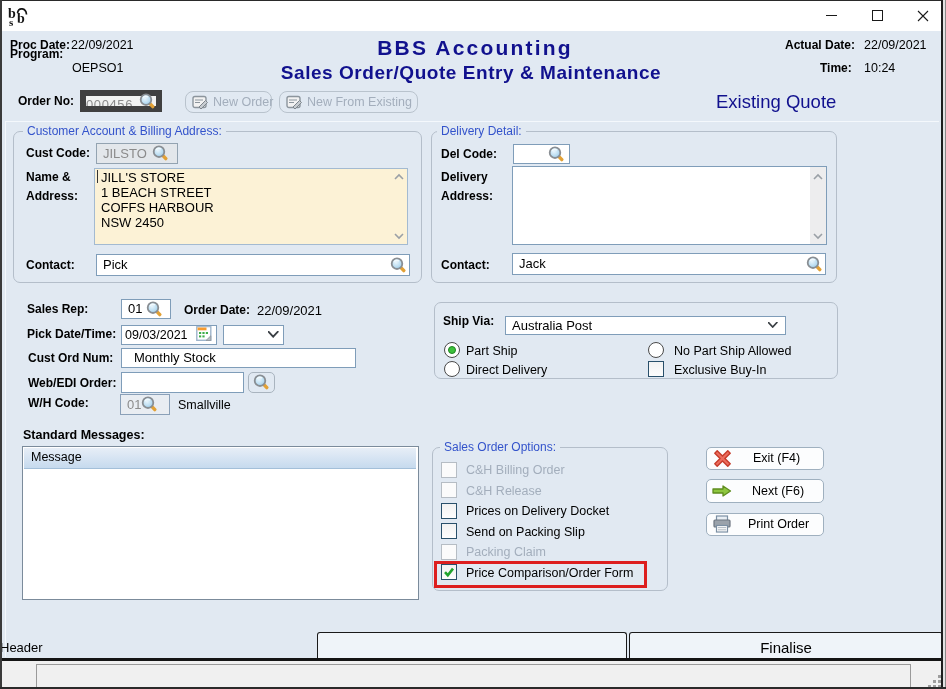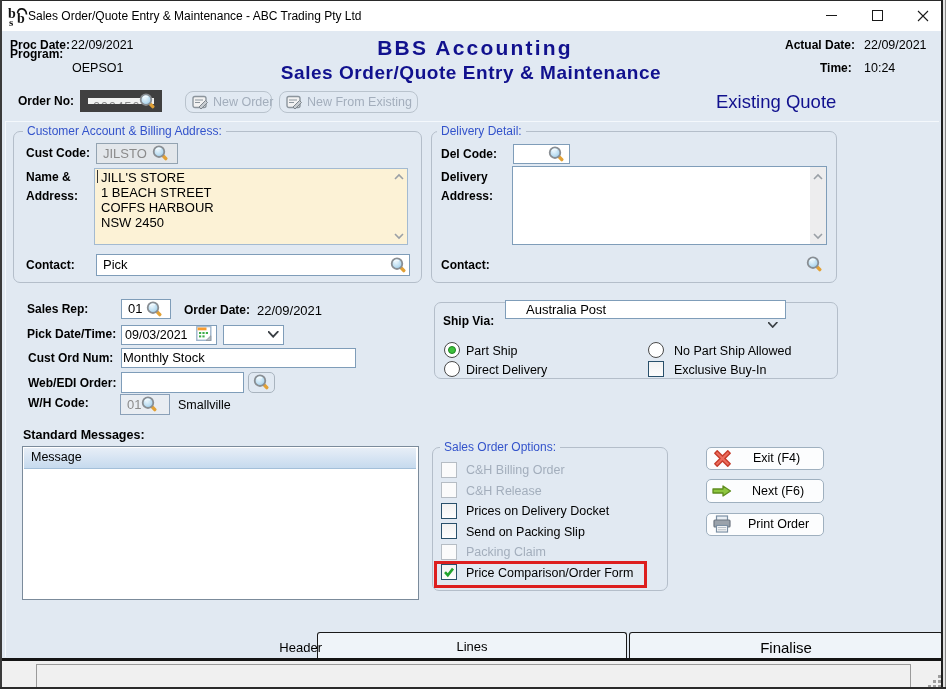--- a/index.html
+++ b/index.html
@@ -78,41 +78,40 @@
 </defs>
 </svg>
 
 <div class="abs" style="left:0;top:0;width:946px;height:31px;background:#fff"></div>
 <svg class="ic" style="left:8px;top:5px" width="20" height="22" viewBox="0 0 20 22">
   <text x="0" y="13" font-family="Liberation Serif" font-weight="bold" font-size="14" fill="#151515">b</text>
   <text x="1" y="21" font-family="Liberation Serif" font-weight="bold" font-size="11" fill="#151515">s</text>
   <text x="9" y="18" font-family="Liberation Serif" font-weight="bold" font-size="14" fill="#151515">b</text>
   <path d="M9.5 8 C10.5 2, 18 2.5, 18.5 9.5" fill="none" stroke="#151515" stroke-width="1.7"></path>
 </svg>
-<div class="abs" style="left:28px;top:9px;font-size:12px;color:#000">Sales Order/Quote Entry &amp; Maintenance - ABC Trading Pty Ltd</div>
 <div class="abs" style="left:826px;top:15px;width:11px;height:1px;background:#1a1a1a"></div>
 <div class="abs" style="left:872px;top:10px;width:9px;height:9px;border:1px solid #1a1a1a"></div>
 <svg class="ic" style="left:917px;top:10px" width="12" height="12" viewBox="0 0 12 12">
       <path d="M1 1 L11 11 M11 1 L1 11" stroke="#1a1a1a" stroke-width="1.1"></path>
     </svg>
 
 <div class="lbl" style="left:10px;top:38px">Proc Date:</div>
 <div class="val" style="left:71px;top:38px">22/09/2021</div>
 <div class="lbl" style="left:10px;top:47px">Program:</div>
 <div class="val" style="left:72px;top:61px">OEPSO1</div>
 <div class="abs" style="left:2px;top:36px;width:946px;text-align:center;font-weight:bold;font-size:21px;letter-spacing:2.2px;color:#11118e">BBS Accounting</div>
 <div class="abs" style="left:-2px;top:62px;width:946px;text-align:center;font-weight:bold;font-size:19px;letter-spacing:0.55px;color:#11118e">Sales Order/Quote Entry &amp; Maintenance</div>
 <div class="lbl" style="left:785px;top:38px">Actual Date:</div>
 <div class="val" style="left:864px;top:38px">22/09/2021</div>
 <div class="lbl" style="left:820px;top:61px">Time:</div>
 <div class="val" style="left:864px;top:61px">10:24</div>
 <div class="abs" style="left:716px;top:91px;font-size:18.5px;color:#11118e">Existing Quote</div>
 
 <div class="lbl" style="left:18px;top:94px">Order No:</div>
-<div class="inp" style="left:80px;top:90px;width:82px;height:22px;background:#f1f2f1;border:8px solid #404040;color:#8b8b8b;line-height:18px;padding-left:5px;letter-spacing:0.6px">000456</div>
+<div class="inp" style="left:80px;top:90px;width:82px;height:22px;background:#f1f2f1;border:6px solid #404040;color:#8b8b8b;line-height:18px;letter-spacing:0.6px">000456</div>
 <svg class="ic" style="left:139px;top:93px" width="16" height="16" viewBox="0 0 16 16">
       <use href="#mag"></use>
     </svg>
 <div class="abs" style="left:185px;top:91px;width:87px;height:22px;border:1.5px solid #b9c3cd;border-radius:8px;box-sizing:border-box"></div>
 <svg class="ic" style="left:192px;top:94px" width="16" height="16" viewBox="0 0 16 16">
       <use href="#newdoc"></use>
     </svg>
 <div class="abs gray" style="left:213px;top:95px;font-size:12.5px">New Order</div>
 <div class="abs" style="left:279px;top:91px;width:139px;height:22px;border:1.5px solid #b9c3cd;border-radius:8px;box-sizing:border-box"></div>
 <svg class="ic" style="left:286px;top:94px" width="16" height="16" viewBox="0 0 16 16">
@@ -157,20 +156,21 @@
 <div class="lbl" style="left:441px;top:189px">Address:</div>
 <div class="inp" style="left:512px;top:166px;width:315px;height:79px"></div>
 <div class="abs" style="left:810px;top:167px;width:16px;height:77px;background:#ededee"></div>
 <svg class="ic" style="left:812px;top:173px" width="12" height="8" viewBox="0 0 12 8">
       <use href="#chup"></use>
     </svg>
 <svg class="ic" style="left:812px;top:232px" width="12" height="8" viewBox="0 0 12 8">
       <use href="#chdn"></use>
     </svg>
 <div class="lbl" style="left:441px;top:258px">Contact:</div>
+<div class="inp" style="left:512px;top:253px;width:314px;height:22px;line-height:20px;padding-left:6px">Jack</div>
 <svg class="ic" style="left:806px;top:256px" width="16" height="16" viewBox="0 0 16 16">
       <use href="#mag"></use>
     </svg>
 
 <div class="lbl" style="left:27px;top:302px">Sales Rep:</div>
 <div class="inp" style="left:121px;top:299px;width:50px;height:20px;line-height:18px;padding-left:6px">01</div>
 <svg class="ic" style="left:146px;top:301px" width="16" height="16" viewBox="0 0 16 16">
       <use href="#mag"></use>
     </svg>
 <div class="lbl" style="left:184px;top:303px">Order Date:</div>
@@ -178,37 +178,37 @@
 <div class="lbl" style="left:27px;top:327px">Pick Date/Time:</div>
 <div class="inp" style="left:121px;top:325px;width:96px;height:20px;line-height:18px;padding-left:3px;font-size:12.5px">09/03/2021</div>
 <svg class="ic" style="left:196px;top:326px" width="16" height="16" viewBox="0 0 16 16">
       <use href="#cal"></use>
     </svg>
 <div class="inp" style="left:223px;top:325px;width:61px;height:20px"></div>
 <svg class="ic" style="left:268px;top:331px" width="11" height="7" viewBox="0 0 10 6">
       <use href="#combov"></use>
     </svg>
 <div class="lbl" style="left:28px;top:351px">Cust Ord Num:</div>
-<div class="inp" style="left:121px;top:348px;width:235px;height:20px;line-height:18px;padding-left:1px">Monthly Stock</div>
+<div class="inp" style="left:121px;top:348px;width:235px;height:20px;line-height:18px;padding-left:12px">Monthly Stock</div>
 <div class="lbl" style="left:28px;top:376px">Web/EDI Order:</div>
 <div class="inp" style="left:121px;top:372px;width:123px;height:21px"></div>
 <div class="abs" style="left:248px;top:372px;width:27px;height:21px;border:1.5px solid #a9b4bf;border-radius:5px;box-sizing:border-box"></div>
 <svg class="ic" style="left:253px;top:374px" width="16" height="16" viewBox="0 0 16 16">
       <use href="#mag"></use>
     </svg>
 <div class="lbl" style="left:28px;top:396px">W/H Code:</div>
 <div class="inp" style="left:120px;top:394px;width:50px;height:21px;background:#e9edf2;border-color:#8aa0b8;color:#8b8b8b;line-height:19px;padding-left:6px">01</div>
 <svg class="ic" style="left:141px;top:396px" width="16" height="16" viewBox="0 0 16 16">
       <use href="#mag"></use>
     </svg>
 <div class="val" style="left:178px;top:398px">Smallville</div>
 
 <div class="gb" style="left:434px;top:302px;width:402px;height:75px"></div>
 <div class="lbl" style="left:443px;top:314px">Ship Via:</div>
-<div class="inp" style="left:505px;top:300px;width:281px;height:19px;line-height:17px;padding-left:20px">Australia Post</div>
+<div class="inp" style="left:505px;top:316px;width:281px;height:19px;line-height:17px;padding-left:6px">Australia Post</div>
 <svg class="ic" style="left:768px;top:322px" width="10" height="6" viewBox="0 0 10 6">
       <use href="#combov"></use>
     </svg>
 <div class="radio" style="left:444px;top:342px"></div>
 <div class="abs" style="left:448px;top:346px;width:8px;height:8px;border-radius:50%;background:#3cc13c;border:1px solid #1e8422;box-sizing:border-box"></div>
 <div class="val" style="left:466px;top:344px">Part Ship</div>
 <div class="radio" style="left:648px;top:342px"></div>
 <div class="val" style="left:674px;top:344px">No Part Ship Allowed</div>
 <div class="radio" style="left:444px;top:361px"></div>
 <div class="val" style="left:466px;top:363px">Direct Delivery</div>
@@ -250,22 +250,21 @@
     </svg>
 <div class="val" style="left:752px;top:484px;font-size:12.5px">Next (F6)</div>
 <div class="abs" style="left:706px;top:513px;width:118px;height:23px;background:#fcfdfe;border:1.5px solid #9fb0bf;border-radius:5px;box-sizing:border-box"></div>
 <svg class="ic" style="left:713px;top:515px" width="18" height="18" viewBox="0 0 18 18">
       <use href="#printer"></use>
     </svg>
 <div class="val" style="left:748px;top:517px;font-size:12.5px">Print Order</div>
 
 <div class="abs" style="left:317px;top:632px;width:310px;height:26px;background:#eff4f9;border:1.5px solid #1a1a1a;border-bottom:none;border-radius:3px 3px 0 0;box-sizing:border-box"></div>
 <div class="abs" style="left:629px;top:632px;width:314px;height:26px;background:#eff4f9;border:1.5px solid #1a1a1a;border-bottom:none;border-radius:3px 3px 0 0;box-sizing:border-box"></div>
-<div class="abs" style="left:0;top:640px;width:322px;text-align:right;font-size:13px">Header</div>
-<div class="abs" style="left:317px;top:639px;width:310px;text-align:center;font-size:13px">Lines</div>
+<div class="abs" style="left:0;top:640px;width:322px;text-align:left;font-size:13px">Header</div>
 <div class="abs" style="left:629px;top:639px;width:314px;text-align:center;font-size:15px">Finalise</div>
 <div class="abs" style="left:0;top:658px;width:946px;height:3px;background:#141414"></div>
 
 <div class="abs" style="left:0;top:661px;width:946px;height:28px;background:#f0f0f0"></div>
 <div class="abs" style="left:36px;top:664px;width:873px;height:22px;border-left:1px solid #9a9a9a;border-top:1px solid #9a9a9a;border-right:1px solid #9a9a9a"></div>
 <div class="abs" style="left:938px;top:675px;width:3px;height:3px;background:#9d9d9d"></div>
 <div class="abs" style="left:933px;top:680px;width:3px;height:3px;background:#9d9d9d"></div>
 <div class="abs" style="left:938px;top:680px;width:3px;height:3px;background:#9d9d9d"></div>
 <div class="abs" style="left:928px;top:685px;width:3px;height:3px;background:#9d9d9d"></div>
 <div class="abs" style="left:933px;top:685px;width:3px;height:3px;background:#9d9d9d"></div>

